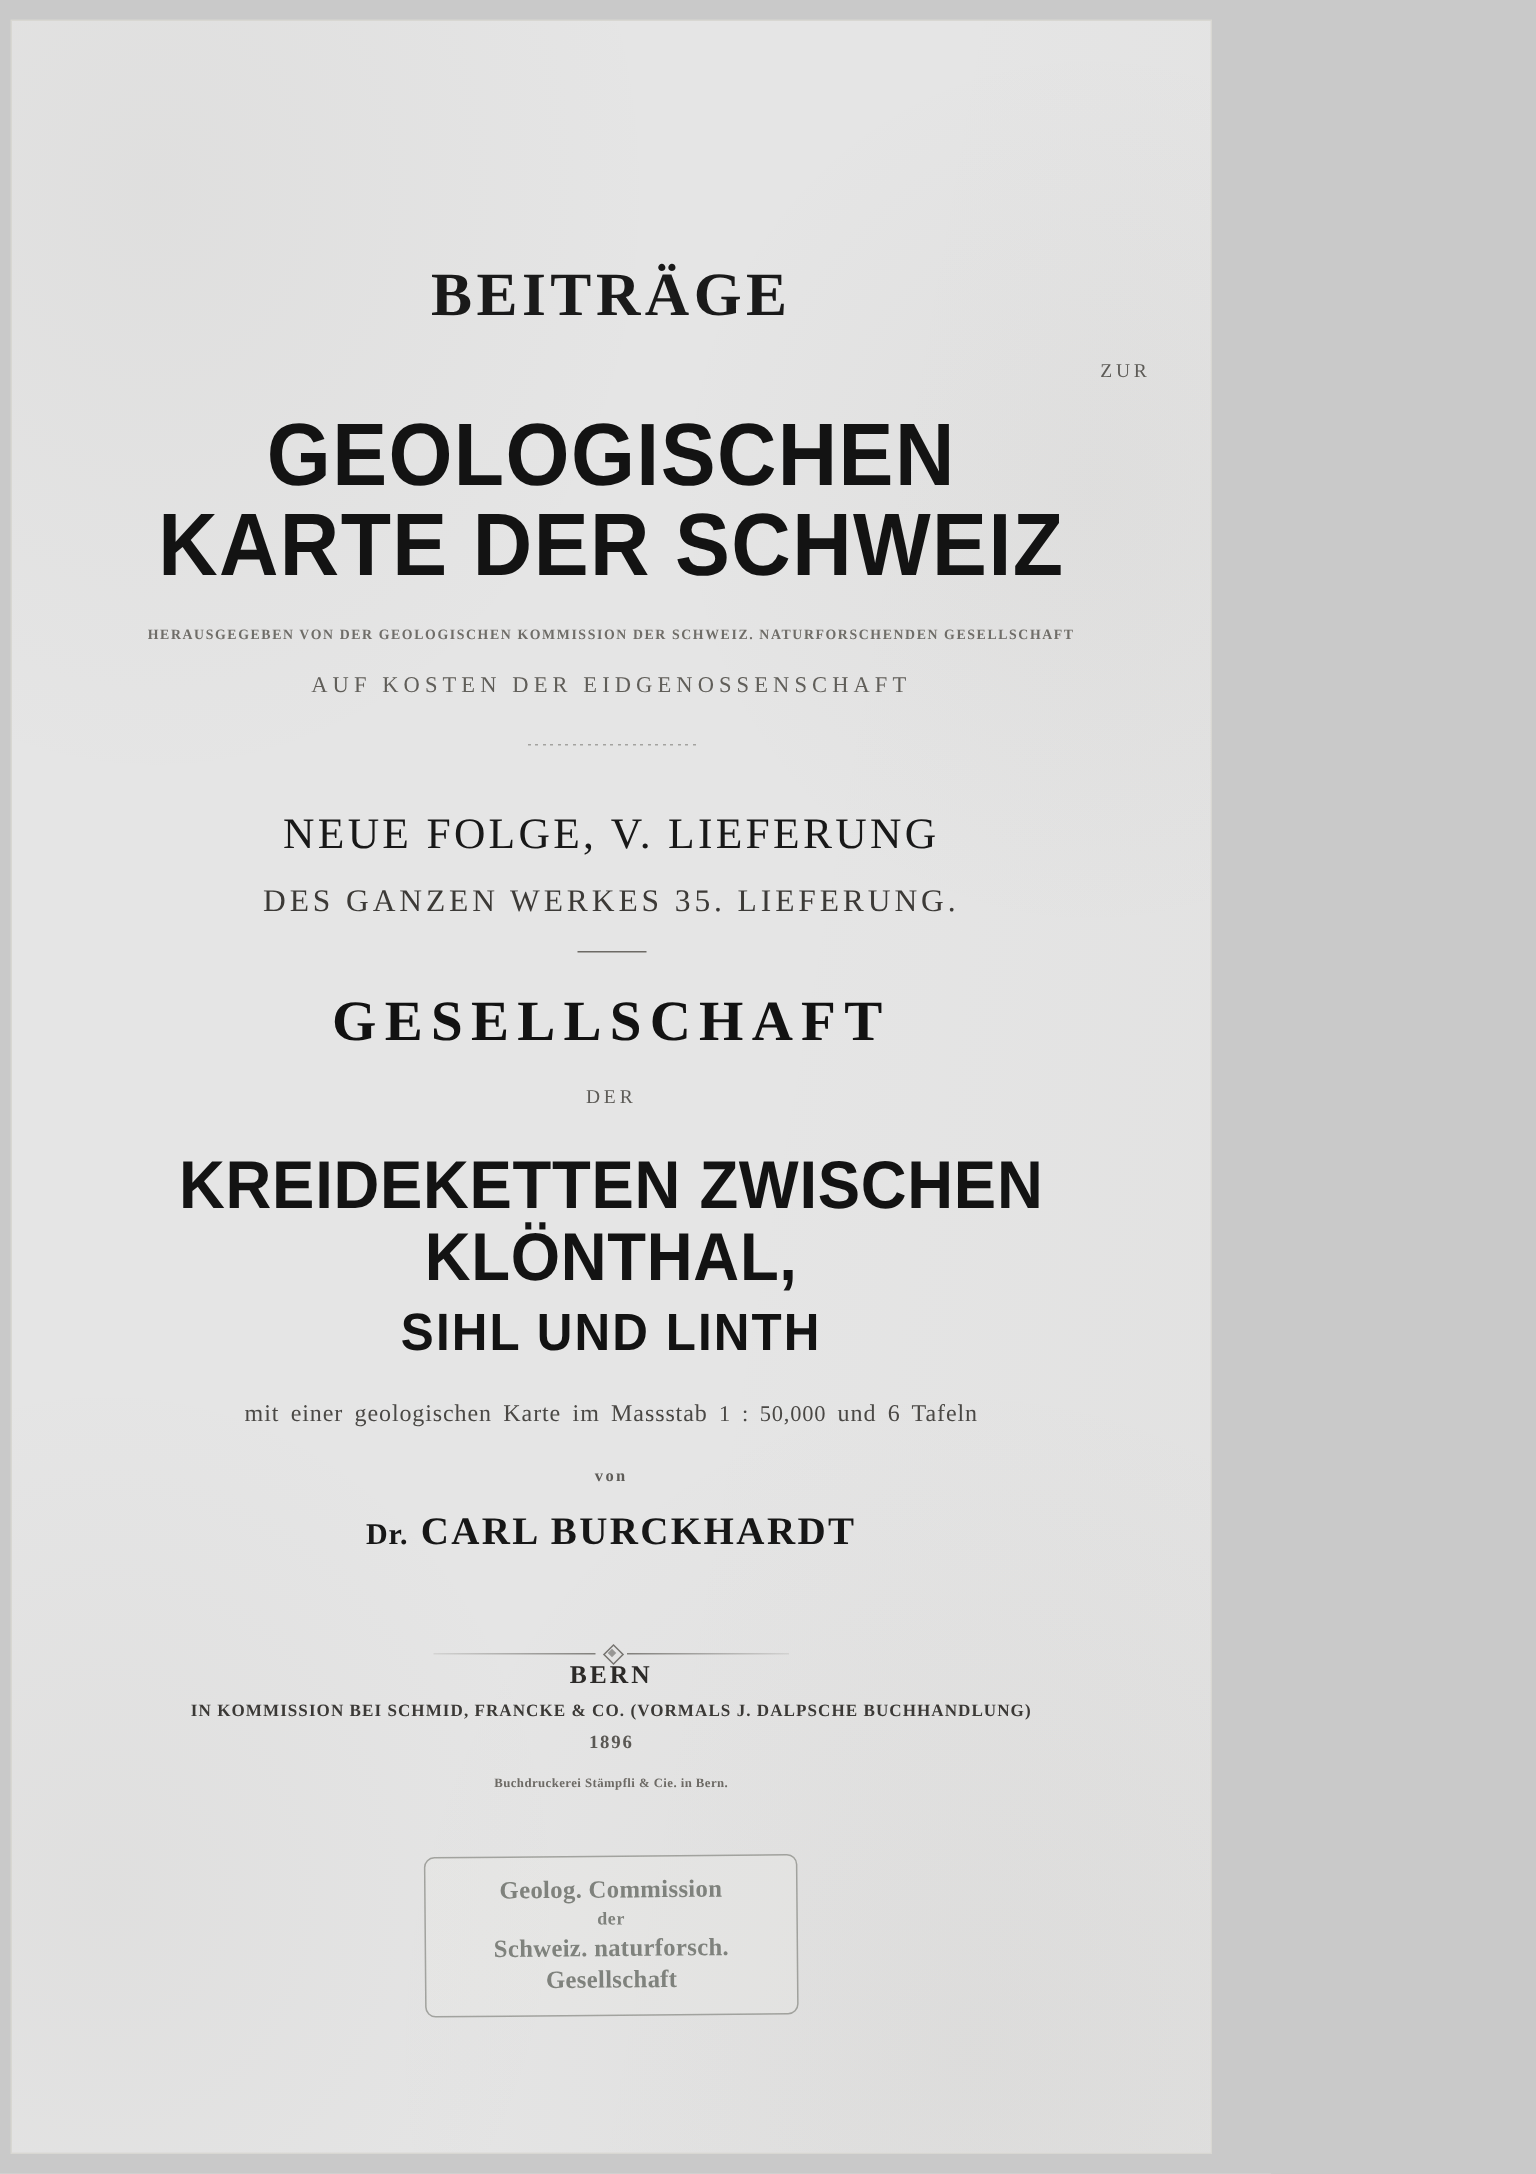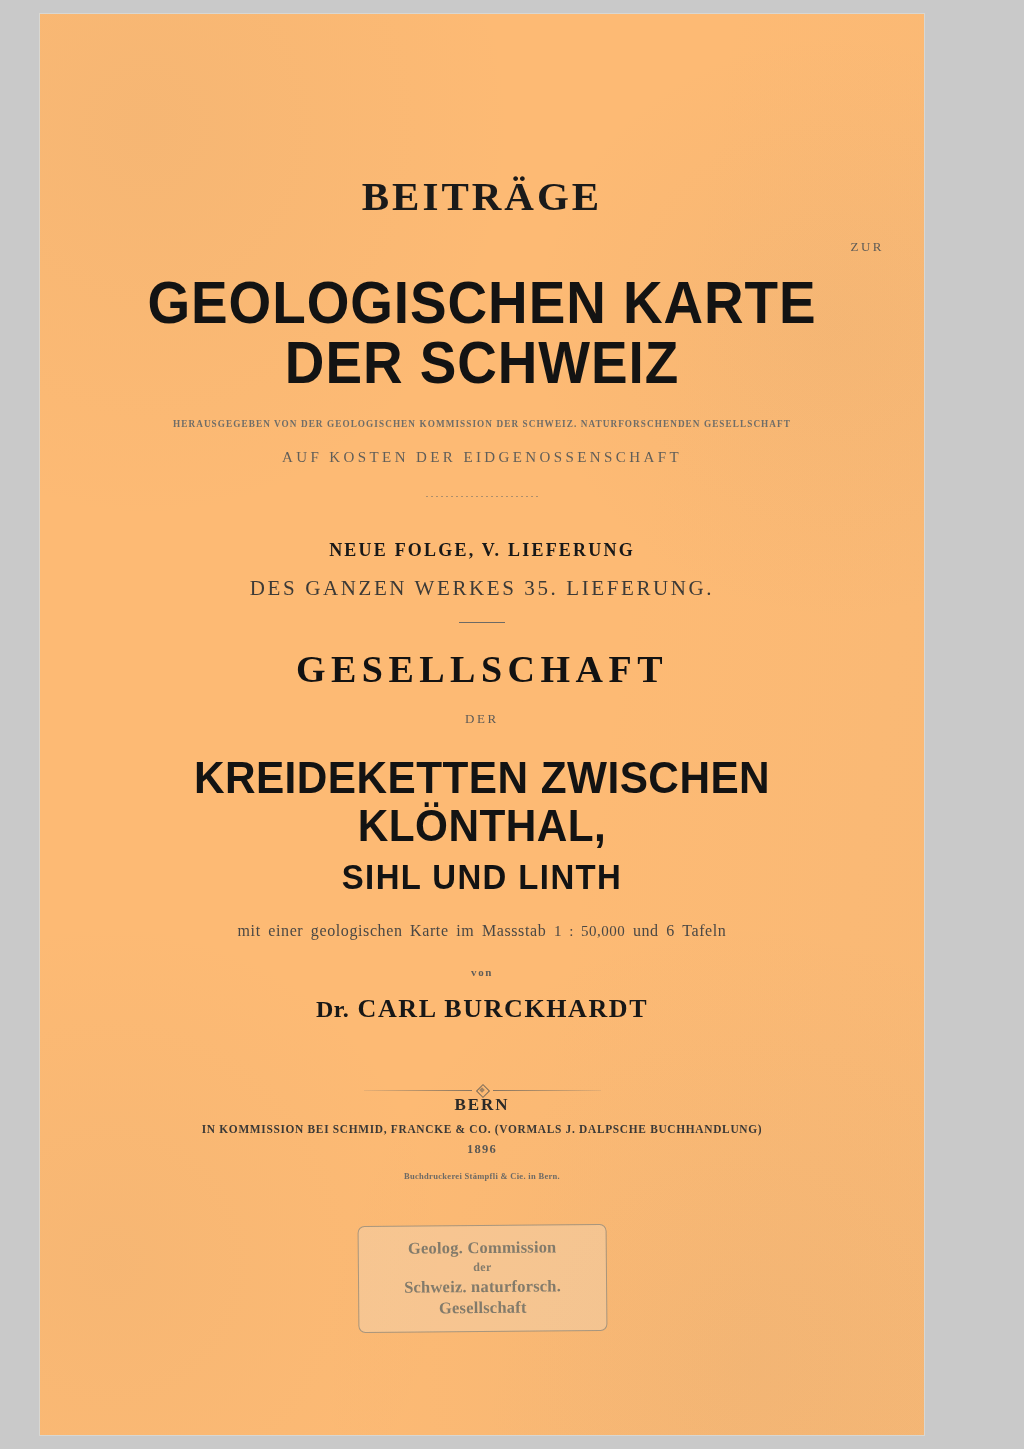--- a/index.html
+++ b/index.html
@@ -9,25 +9,25 @@
   }
   body {
     width: 1024px;
     height: 1449px;
     font-family: "Liberation Serif", serif;
     overflow: hidden;
   }
 
   #page {
     position: absolute;
-    left: 40px;
+    left: 8px;
     top: 14px;
-    width: 884px;
+    width: 799px;
     height: 1421px;
-    background: #fdba74;
+    background: #e5e5e5;
     box-shadow: 0 0 0 1px #d8d7d2;
     overflow: hidden;
   }
   
   #page::before {
     content: "";
     position: absolute;
     inset: 0;
     pointer-events: none;
     background:
@@ -95,22 +95,22 @@
   .dot-rule {
     width: 112px;
     height: 1px;
     margin: 30px auto 0;
     background: repeating-linear-gradient(to right,
       rgba(110,108,102,.55) 0 2px, rgba(0,0,0,0) 2px 5px);
   }
 
   .folge {
     font-family: "Liberation Serif", serif;
-    font-weight: bold;
-    font-size: 18px;
+    font-weight: normal;
+    font-size: 29px;
     letter-spacing: 2.2px;
     margin-top: 43px;
     color: #181818;
   }
   .ganzen {
     font-family: "Liberation Serif", serif;
     font-size: 21px;
     letter-spacing: 2.6px;
     margin-top: 15px;
     color: #3c3a37;
@@ -179,21 +179,21 @@
     color: #5e5c58;
   }
   .author {
     font-family: "Liberation Serif", serif;
     font-weight: bold;
     font-size: 26px;
     letter-spacing: 1.6px;
     margin-top: 16px;
     color: #171717;
   }
-  .author .dr { font-size: 24px; letter-spacing: 0.6px; }
+  .author .dr { font-size: 20px; letter-spacing: 0.6px; }
 
   
   .ornament {
     margin-top: 62px;
     display: flex;
     align-items: center;
     justify-content: center;
     gap: 4px;
   }
   .ornament .bar {

